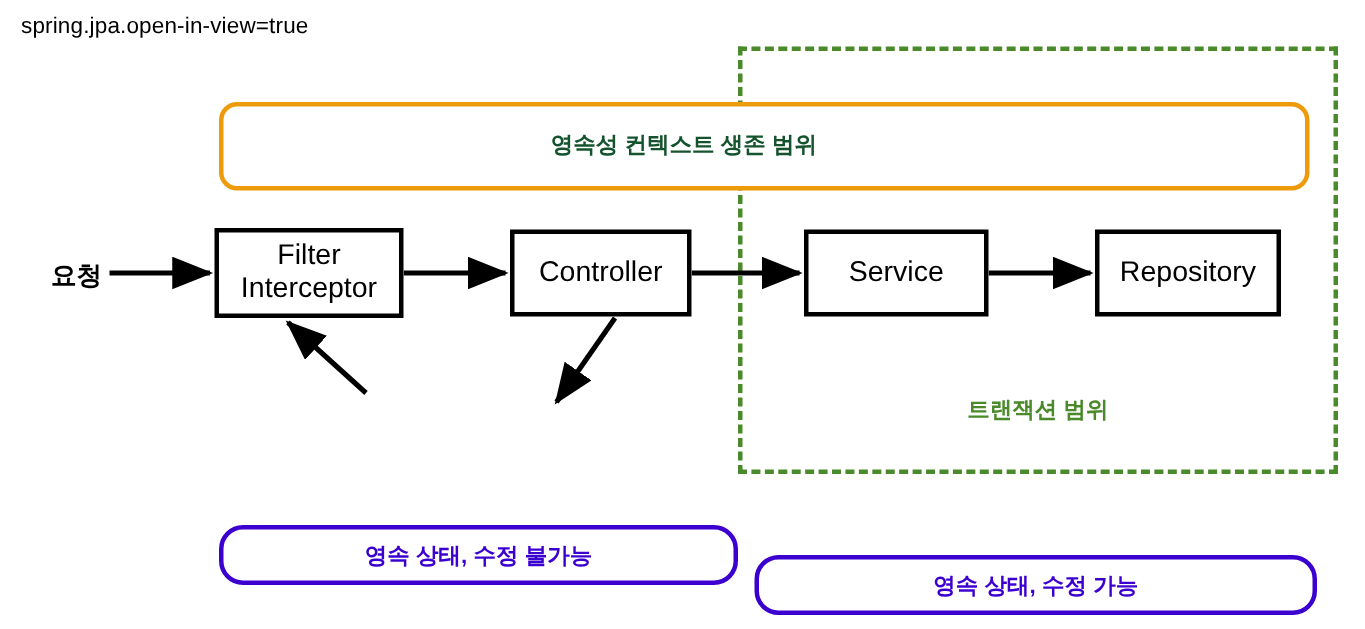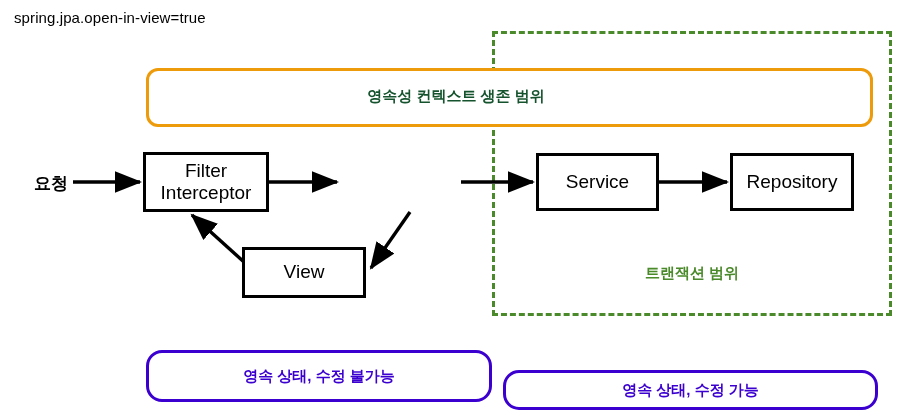--- a/index.html
+++ b/index.html
@@ -123,21 +123,21 @@
     box-sizing: border-box;
     background: #ffffff;
     display: flex;
     align-items: center;
     justify-content: center;
     font-size: 15px;
     font-weight: bold;
     color: #3b00d0;
     white-space: nowrap;
   }
-  #pill-left  { left: 146px; top: 350px; width: 346px; height: 52px; }
+  #pill-left  { left: 146px; top: 350px; width: 346px; height: 40px; }
   #pill-right { left: 503px; top: 350px; width: 375px; height: 40px; margin-top: 20px; }
 </style>
 </head>
 <body>
 
 <div id="canvas">
 
   <div id="caption">spring.jpa.open-in-view=true</div>
 
   <div id="tx-scope"></div>
@@ -168,22 +168,22 @@
 
   <div id="req-label">요청</div>
 
   <div class="pbox" id="box-filter">
     <span>
       <span>Filter</span><br>
       <span>Interceptor</span>
     </span>
   </div>
 
+  <div class="pbox" id="box-controller">Controller</div>
 
-  <div class="pbox" id="box-view">View</div>
 
   <div class="pbox" id="box-service">Service</div>
 
   <div class="pbox" id="box-repository">Repository</div>
 
   <div class="pill" id="pill-left">영속 상태, 수정 불가능</div>
 
   <div class="pill" id="pill-right">영속 상태, 수정 가능</div>
 
 </div>

